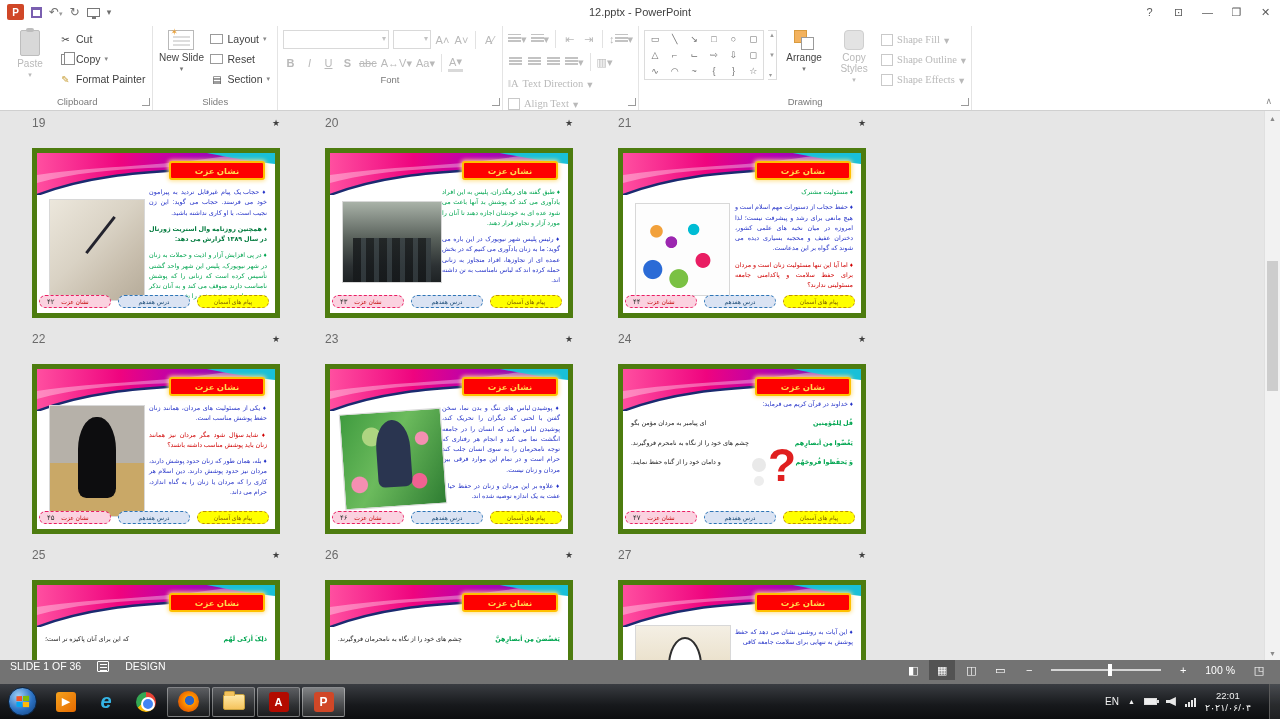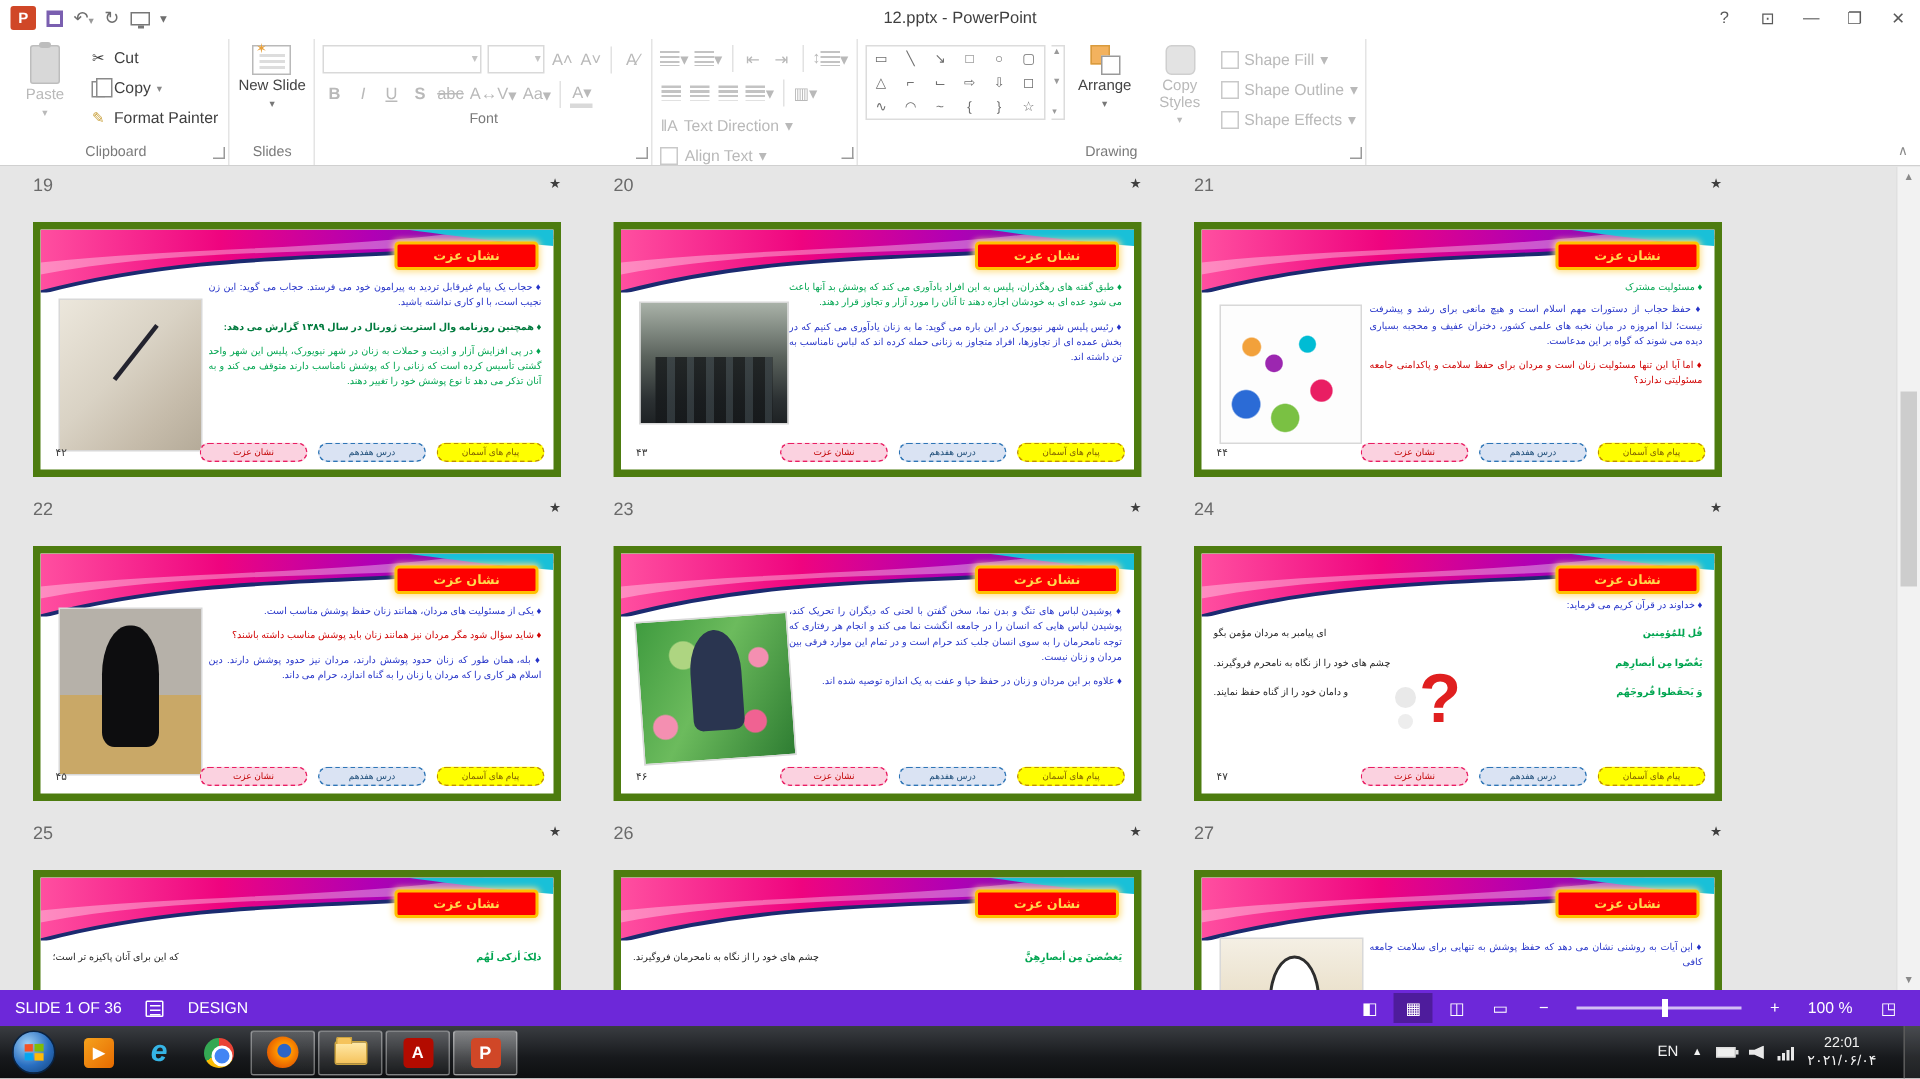--- a/index.html
+++ b/index.html
@@ -58,41 +58,41 @@
   .fontrows, .pararows { display:flex; flex-direction:column; gap:5px; padding-top:3px; }
   .frow { display:flex; align-items:center; gap:4px; }
   .combo { width:106px; height:19px; border:1px solid #d9d9d9; background:#fff; position:relative; }
   .combo.size { width:38px; }
   .combo::after { content:"▾"; position:absolute; right:2px; top:3px; font-size:8px; color:#c3c3c3; }
   .gbtn { min-width:15px; height:17px; display:flex; align-items:center; justify-content:center;
     font-size:11px; color:#b9b9b9; }
   .gbtn b, .gbtn i, .gbtn u, .gbtn s { color:#b9b9b9; font-size:11px; }
   .vsep { width:1px; height:18px; background:#e2e2e2; margin:0 2px; }
   .lnico { width:13px; height:10px; background:repeating-linear-gradient(#c3c3c3 0 1.5px, transparent 1.5px 3.2px); }
-  .labcol { display:flex; flex-direction:column; gap:3px; padding-top:4px; }
+  .labcol { display:flex; flex-direction:column; gap:3px; padding-top:4px;font-family:Liberation Serif, serif; }
   .labbtn { height:17px; display:flex; align-items:center; gap:4px; font-size:10.5px; color:#b9b9b9; white-space:nowrap; }
   .labbtn .sq { width:12px; height:12px; border:1px solid #c9c9c9; }
   .shapes { width:120px; border:1px solid #dcdcdc; display:grid; grid-template-columns:repeat(6,1fr);
     grid-auto-rows:16px; align-items:center; justify-items:center; font-size:9px; color:#6f6f6f; margin-top:3px; background:#fff; }
   .shapescroll { display:flex; flex-direction:column; justify-content:space-between; height:50px; margin-top:3px;
     font-size:6px; color:#9a9a9a; border:1px solid #dcdcdc; border-left:none; padding:1px; }
   .ic-arrange { width:20px; height:20px; position:relative; }
   .ic-arrange::before { content:""; position:absolute; left:0; top:0; width:11px; height:11px; background:#f3b25e; border:1px solid #d99b3e; }
   .ic-arrange::after { content:""; position:absolute; right:0; bottom:0; width:11px; height:11px; background:#fff; border:1px solid #9a9a9a; }
   .ic-qstyle { width:20px; height:20px; border-radius:4px; background:#e3e3e3; border:1px solid #cfcfcf; }
   .ic-find { width:5px; height:8px; background:#27496d; border-radius:1px; box-shadow:6px 0 0 #27496d; margin-right:5px; }
   .ic-repl { font-size:7px; color:#2b579a; line-height:1; }
   .ic-sel { font-size:10px; color:#444; }
   .collapse { position:absolute; right:8px; bottom:4px; color:#8a8a8a; font-size:9px; }
 
   
   .main { flex:1; background:#e6e6e6; position:relative; overflow:hidden; padding:4px 0 0 22px; }
   .grid { display:flex; flex-direction:column; }
   .srow { display:flex; gap:35px; margin-bottom:13px; }
-  .cell { width:352px; }
+  .cell { width:248px;margin-left:10px; }
   .cellhead { display:flex; justify-content:space-between; align-items:center; height:15px; margin-bottom:18px;
     color:#6a6a6a; font-size:12px; }
   .sstar { color:#3f3f3f; font-size:9px; }
   .thumb { position:relative; height:170px; background:#fff; border:5px solid #4d7c0f; overflow:hidden; direction:rtl; }
   .wave { position:absolute; top:0; left:0; width:100%; height:42px; }
   .badge { position:absolute; top:8px; right:10px; width:96px; height:19px; background:#fe0000;
     border:2px solid #ffc000; border-radius:3px; box-shadow:0 0 4px 1px #ffe08a;
     color:#ffd94d; font-size:8.5px; font-weight:bold; display:flex; align-items:center; justify-content:center; }
   .sbody { position:absolute; top:34px; right:8px; left:8px; bottom:24px; direction:rtl;
     font-size:6.4px; line-height:1.6; text-align:justify; }
@@ -152,21 +152,21 @@
   .hb-blue { background:#dae3f3; border-color:#2e75b6; color:#1f4e79; }
   .hb-pink { background:#fbd2e0; border-color:#e91e63; color:#c00000; }
   .pageno { position:absolute; bottom:7px; left:10px; font-size:7px; color:#333; direction:ltr; }
   .vscroll { position:absolute; right:0; top:0; bottom:0; width:16px; background:#f2f2f2; border-left:1px solid #e0e0e0;
     display:flex; flex-direction:column; align-items:center; font-size:7px; color:#8a8a8a; }
   .vthumb { position:absolute; top:150px; left:2px; right:2px; height:130px; background:#cdcdcd; }
   .varrow { height:14px; display:flex; align-items:center; }
   .varrow.down { margin-top:auto; }
 
   
-  .statusbar { height:24px; background:#6d28d9; display:flex; align-items:center; color:#fff; font-size:10.5px; }
+  .statusbar { height:24px; background:#737373; display:flex; align-items:flex-start; color:#fff; font-size:10.5px; }
   .sb-left { display:flex; align-items:center; gap:16px; padding-left:10px; }
   .ic-spell { width:12px; height:11px; border:1px solid #fff; border-radius:1px; position:relative; }
   .ic-spell::after { content:""; position:absolute; left:2px; top:2px; width:7px; height:1px; background:#fff;
     box-shadow:0 3px 0 #fff, 0 6px 0 #fff; }
   .sb-right { margin-left:auto; display:flex; align-items:center; gap:3px; padding-right:8px; }
   .viewbtn { width:26px; height:20px; display:flex; align-items:center; justify-content:center; font-size:11px; }
   .viewbtn.active { background:rgba(0,0,0,.28); }
   .zoomtrack { width:110px; height:2px; background:rgba(255,255,255,.7); position:relative; margin:0 6px; }
   .zoomhandle { position:absolute; left:52%; top:-5px; width:4px; height:12px; background:#fff; }
   .zoomval { margin:0 8px 0 6px; }
@@ -277,20 +277,40 @@
       <div class="glabel">Clipboard</div>
       <span class="launcher"></span>
     </div>
 
     <div class="rgroup">
       <div class="gbody">
         <div class="bigbtn">
           <span class="ic-newslide"></span>
           <span>New Slide</span>
             <span class="dd">▾</span>
+        </div>
+        <div class="smallcol">
+          <div class="smallbtn">
+              <span class="si">
+                <span class="ic-slide-s"></span>
+              </span>
+              <span>Layout</span>
+              <span class="dd">▾</span>
+            </div>
+          <div class="smallbtn">
+              <span class="si">
+                <span class="ic-slide-s"></span>
+              </span>
+              <span>Reset</span>
+            </div>
+          <div class="smallbtn">
+              <span class="si">▤</span>
+              <span>Section</span>
+              <span class="dd">▾</span>
+            </div>
         </div>
       </div>
       <div class="glabel">Slides</div>
     </div>
 
     <div class="rgroup">
       <div class="fontrows">
         <div class="frow">
           <span class="combo"></span>
           <span class="combo size"></span>

